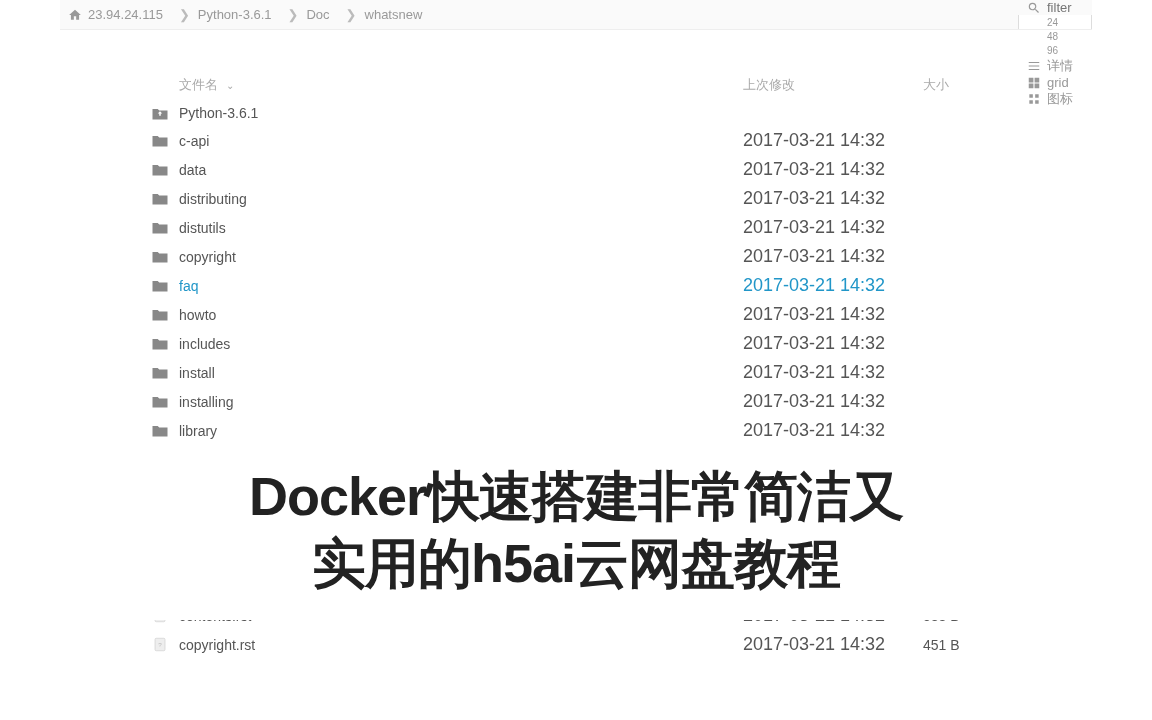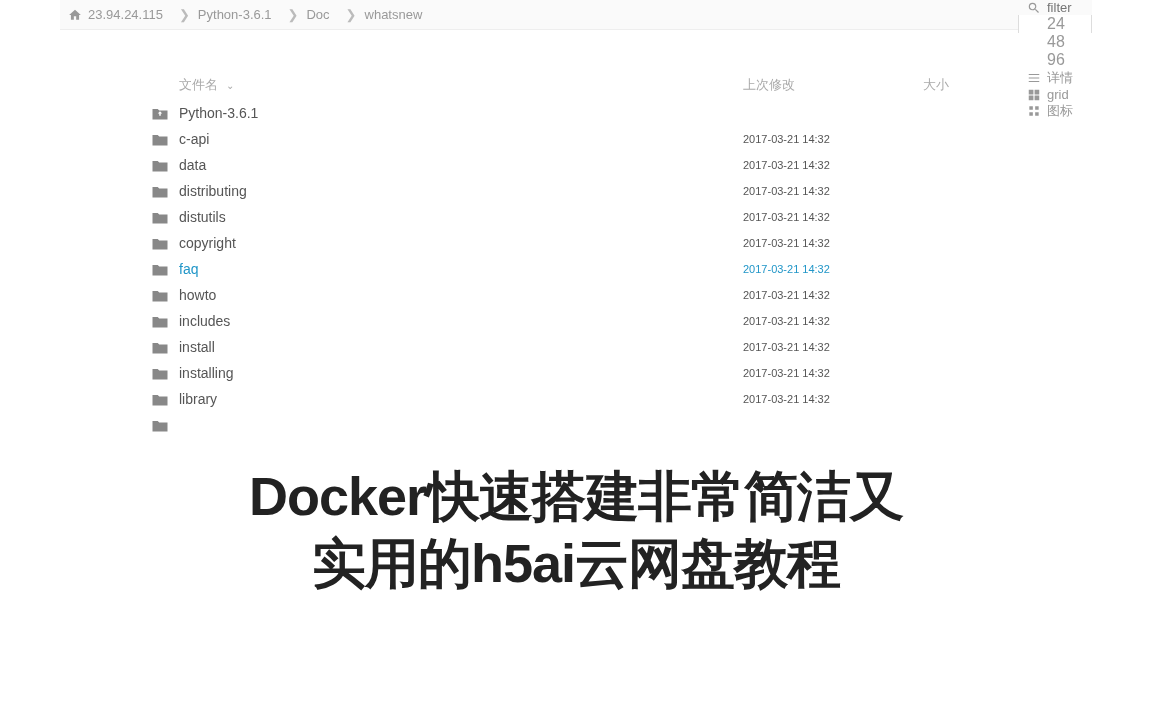--- a/index.html
+++ b/index.html
@@ -7,36 +7,36 @@
 
 .topbar { display: flex; align-items: stretch; height: 30px; border-bottom: 1px solid #eee; background: #fafafa; margin: 0 60px; }
 .crumbs { display: flex; flex: 1; align-items: flex-start; }
 .crumb { display: flex; align-items: center; padding: 0 8px; height: 100%; color: #999; cursor: pointer; }
 .crumb .chev { margin-right: 8px; color: #bbb; }
 .crumb.home svg { width: 14px; height: 14px; fill: #999; margin-right: 6px; }
 .tools { display: flex; align-items: stretch; flex-direction: column; }
 .tool { display: flex; align-items: center; padding: 0 8px; color: #999; cursor: pointer; border-left: 1px solid transparent; border-right: 1px solid transparent; gap: 6px; }
 .tool svg { width: 14px; height: 14px; fill: #999; }
 .tool.active { border-left: 1px solid #ddd; border-right: 1px solid #ddd; background: #fff; }
-.tool .num { font-size: 16px; }
+.tool .num { font-size: 10px; }
 .filter-in { border: none; outline: none; background: transparent; width: 36px; color: #999; font-size: 13px; }
 
 .main { margin: 0 60px; padding-top: 40px; }
 .listing { width: 870px; margin: 0 auto; }
 .header-row { display: flex; align-items: center; padding: 6px 8px; color: #aaa; font-size: 13px; }
 .header-row .name-col { flex: 1; padding-left: 30px; display: flex; align-items: center; gap: 8px; }
 .header-row .date-col { width: 180px; }
 .header-row .size-col { width: 80px; }
 
 .row { display: flex; align-items: center; padding: 4px 8px; cursor: pointer; color: #555; }
 .row.hl .name, .row.hl .date { color: #2196c8; }
 .row .icon { width: 22px; height: 18px; margin-right: 8px; display: flex; align-items: center; justify-content: center; }
 .row .icon svg { width: 18px; height: 15px; }
 .row .name { flex: 1; font-size: 14px; color: #555; }
-.row .date { width: 180px; font-size: 11px; color: #555; }
+.row .date { width: 180px; font-size: 18px; color: #555; }
 .row .size { width: 80px; font-size: 14px; color: #555; }
 
 .overlay { position: absolute; left: 0; right: 0; top: 440px; height: 180px; background: #fff; display: flex; align-items: center; justify-content: flex-start; padding: 0 0; }
 .overlay-text { font-size: 54px; font-weight: 700; color: #222; line-height: 1.25; text-align: center; letter-spacing: -1px; white-space: nowrap; width: 100%;}
 
 .caret-down { font-size: 10px; }
 </style>
 </head>
 <body>
 

